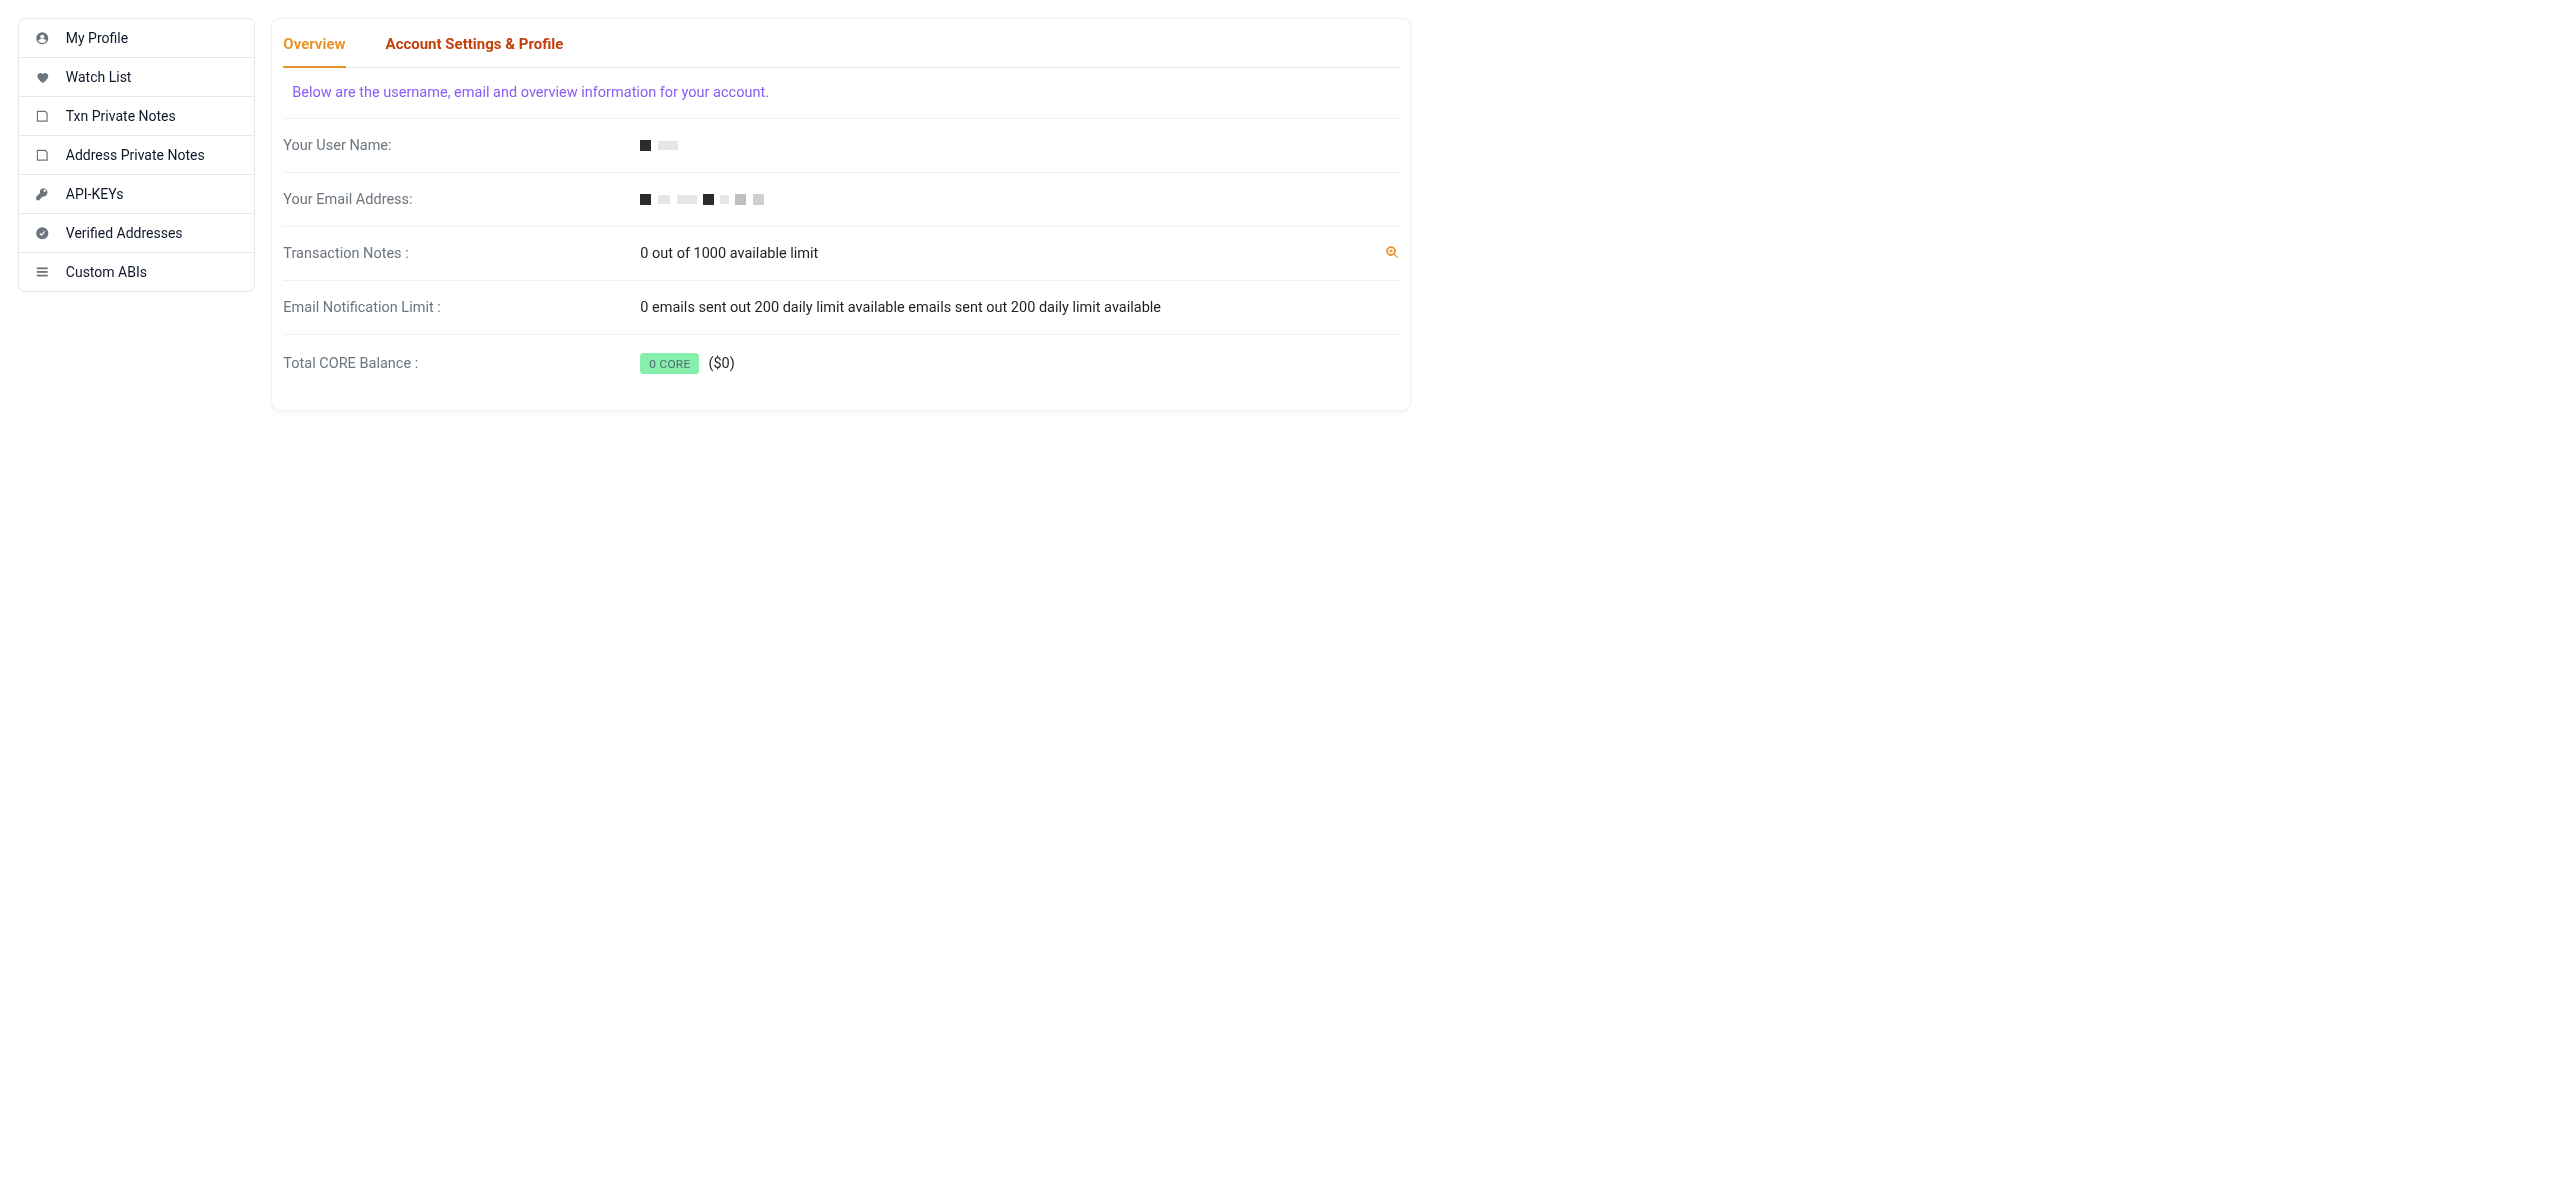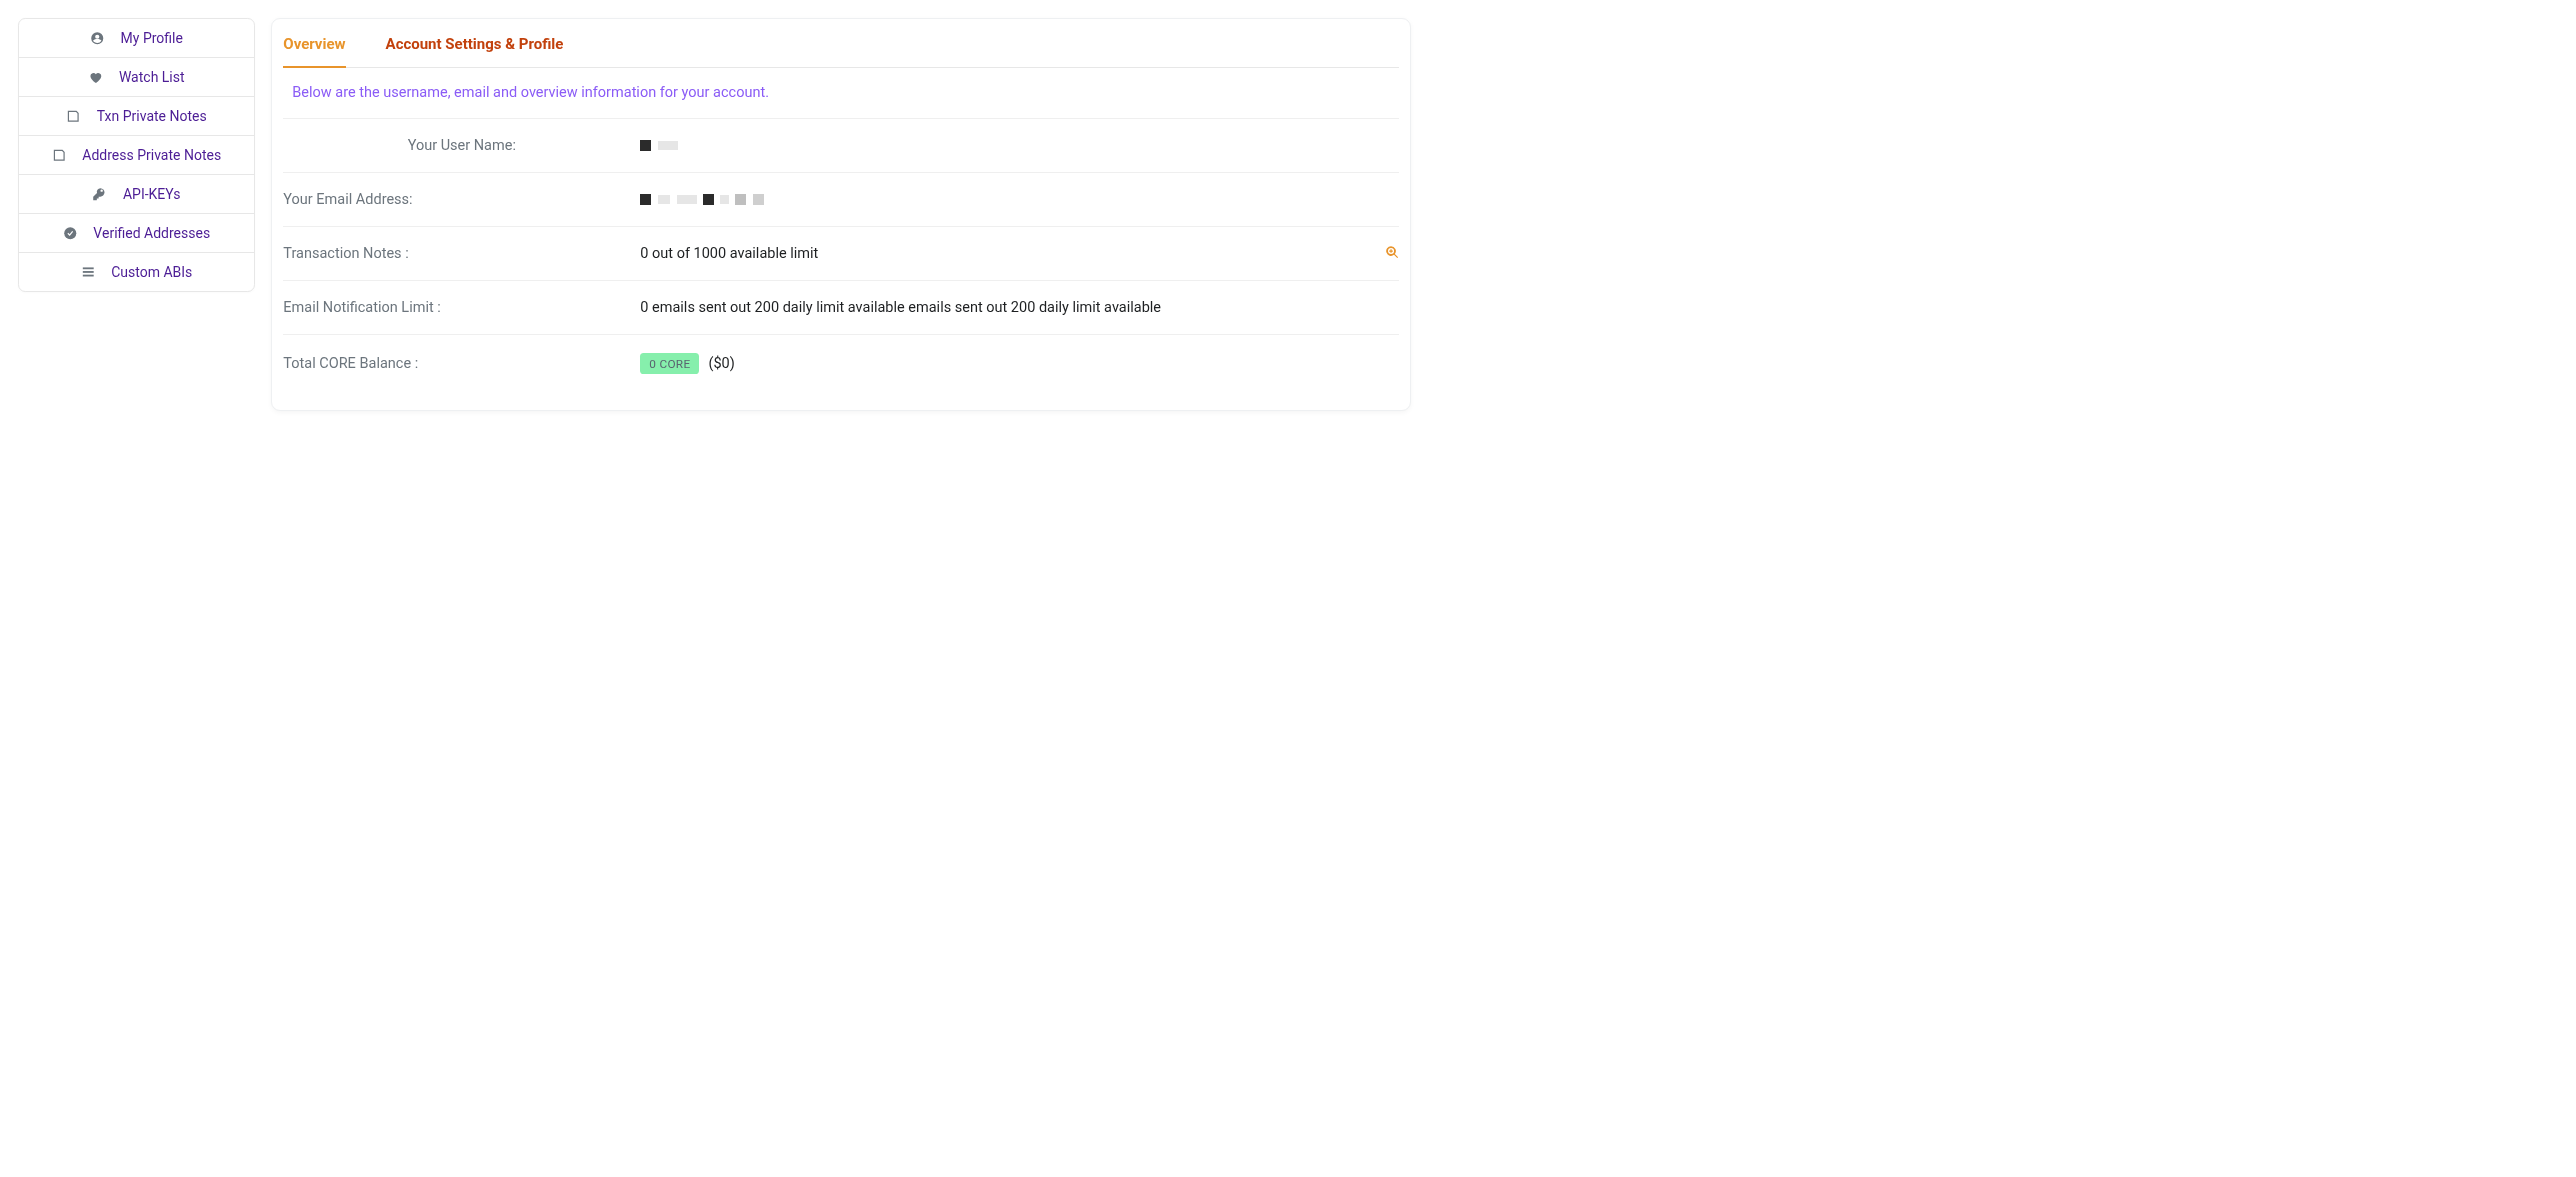--- a/index.html
+++ b/index.html
@@ -25,24 +25,23 @@
     background: #fff;
     box-shadow: 0 0.9px 2.7px rgba(0,0,0,0.02);
     overflow: hidden;
   }
   .sidebar-item {
     display: flex;
     align-items: center;
     gap: 16px;
     padding: 11px 16.3px;
     border-bottom: 0.9px solid #e7e7e7;
-    color: #4c1d95;
+    color: #0f172a;
     cursor: pointer;
     font-size: 14px;
-    justify-content: center;
   }
   .sidebar-item:last-child { border-bottom: none; }
   .sidebar-item .icon {
     width: 14.5px;
     height: 14.5px;
     display: inline-flex;
     align-items: center;
     justify-content: center;
     color: #6c757d;
     flex-shrink: 0;
@@ -82,21 +81,21 @@
     color: #8b5cf6;
     font-size: 14.5px;
   }
   .rows { padding: 0 0; }
   .row {
     display: flex;
     align-items: center;
     border-top: 0.9px solid #efefef;
     padding: 18px 0;
   }
-  .row:first-child { border-top: 0.9px solid #efefef; text-align: center; }
+  .row:first-child { border-top: 0.9px solid #efefef; }
   .row-label {
     width: 357px;
     color: #6c757d;
     font-size: 14.5px;
     flex-shrink: 0;
   }
   .row-value {
     flex: 1;
     color: #1e2022;
     font-size: 14.5px;

